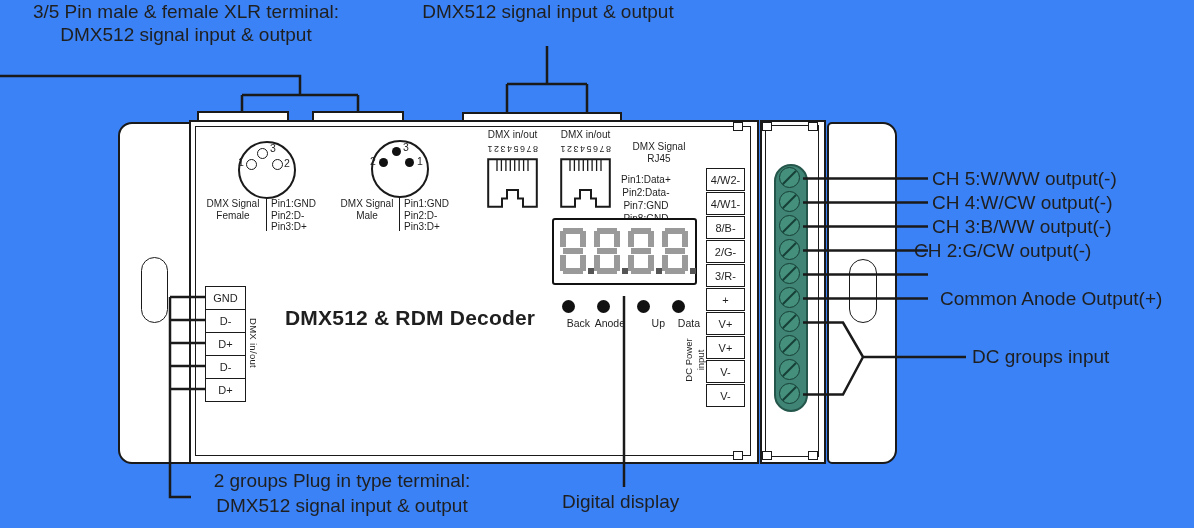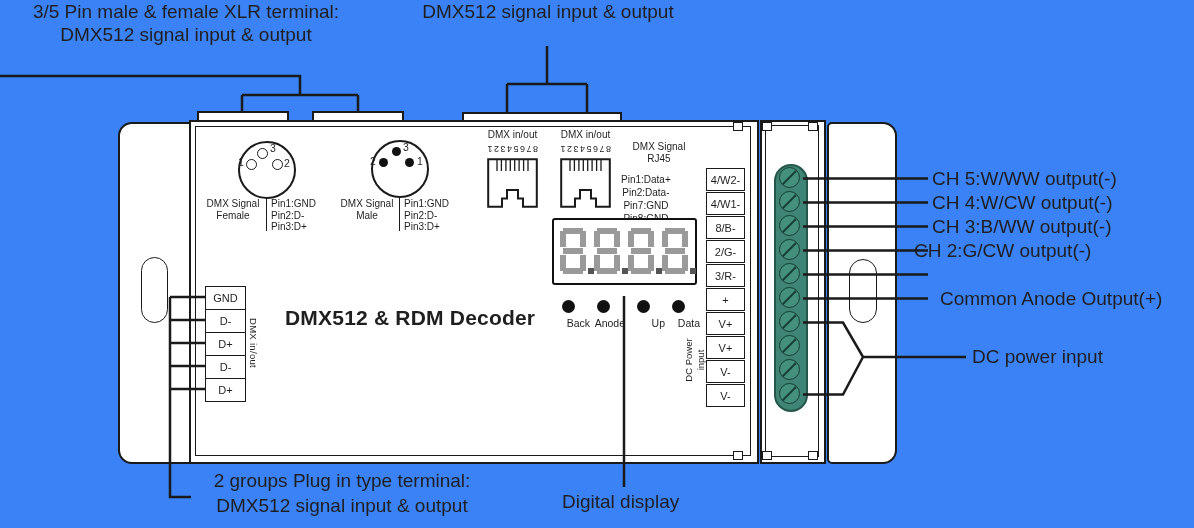--- a/index.html
+++ b/index.html
@@ -246,21 +246,21 @@
   <div class="abs screw" style="left:779px;top:311px;"></div>
   <div class="abs screw" style="left:779px;top:335px;"></div>
   <div class="abs screw" style="left:779px;top:359px;"></div>
   <div class="abs screw" style="left:779px;top:383px;"></div>
 
   <div class="abs chlab" style="left:932px;top:167px;">CH 5:W/WW output(-)</div>
   <div class="abs chlab" style="left:932px;top:191px;">CH 4:W/CW output(-)</div>
   <div class="abs chlab" style="left:932px;top:215px;">CH 3:B/WW output(-)</div>
   <div class="abs chlab" style="left:914px;top:239px;">CH 2:G/CW output(-)</div>
   <div class="abs chlab" style="left:940px;top:287px;">Common Anode Output(+)</div>
-  <div class="abs chlab" style="left:972px;top:345px;">DC power input</div>
+  <div class="abs chlab" style="left:972px;top:345px;">DC groups input</div>
 
   <div class="abs ann" style="left:172px;top:468px;width:340px;line-height:25px;">
     <div>2 groups Plug in type terminal:</div>
     <div>DMX512 signal input &amp; output</div>
   </div>
   <div class="abs ann" style="left:562px;top:490px;">Digital display</div>
 
   <svg class="abs" style="left:0;top:0;pointer-events:none;" width="1194" height="528" viewBox="0 0 1194 528">
     <g stroke="#1a1a1a" stroke-width="2.5" fill="none">
 

